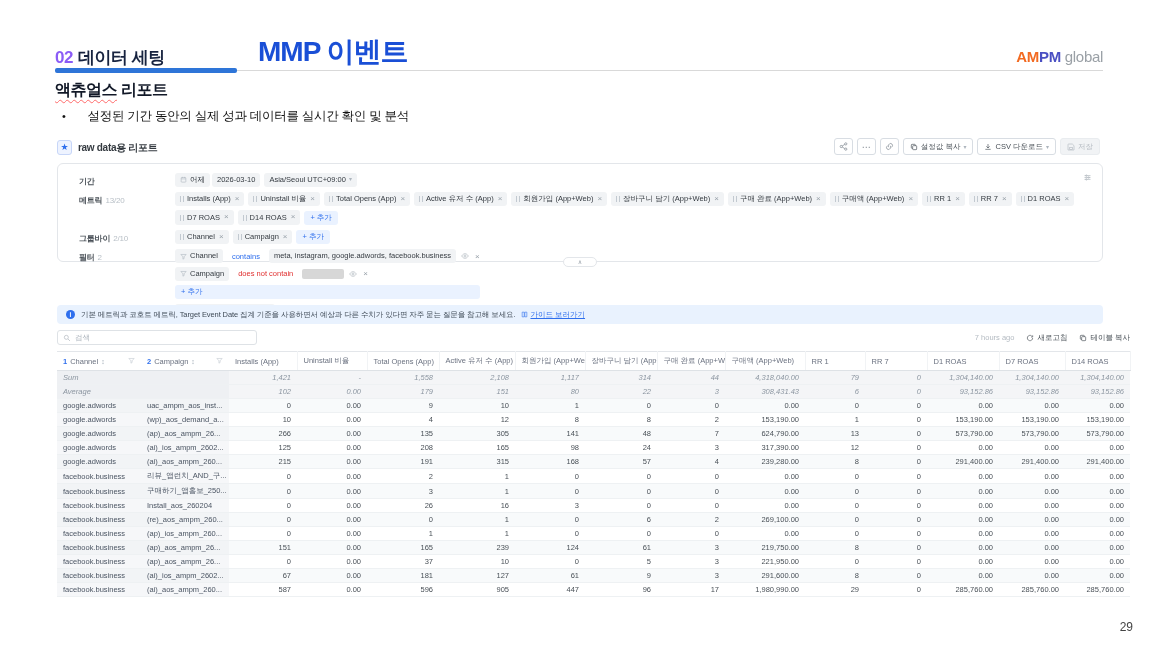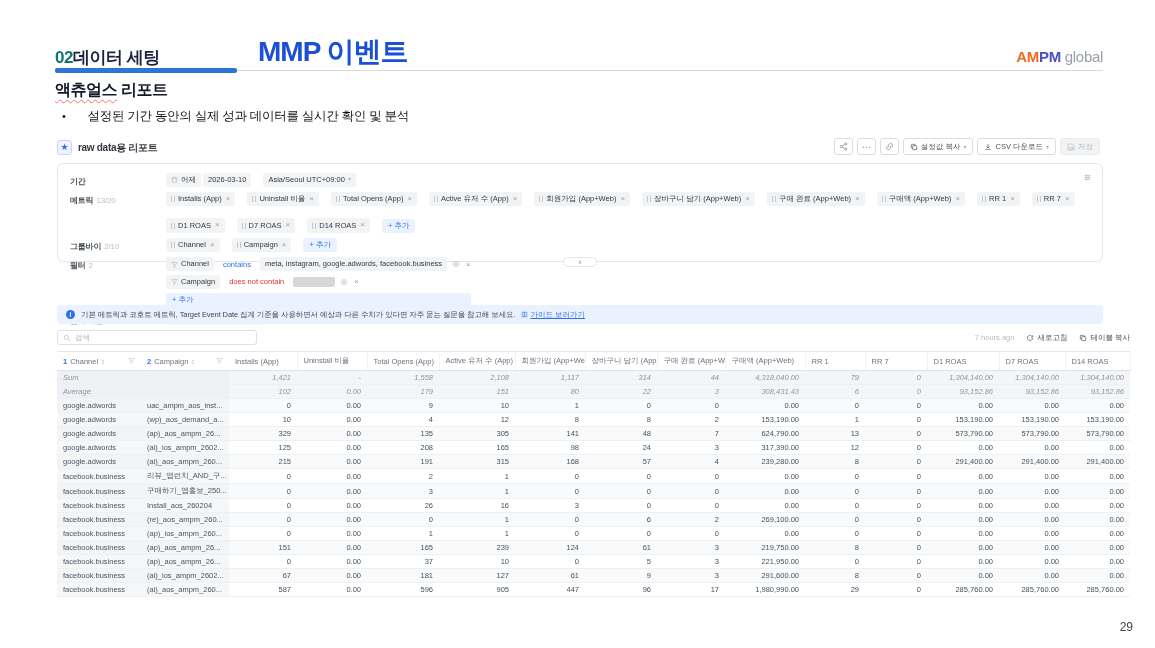--- a/index.html
+++ b/index.html
@@ -2,21 +2,21 @@
 <html><head>
 <meta charset="utf-8">
 <style>
   * { margin:0; padding:0; box-sizing:border-box; }
   html,body { background:#e9e9e9; }
   body { font-family:"Liberation Sans","DejaVu Sans",sans-serif; }
   .slide { position:relative; width:1155px; height:648px; background:#ffffff; overflow:hidden; }
 
   
   .sec-title { position:absolute; left:55px; top:46px; font-size:17px; font-weight:bold; color:#17233f; letter-spacing:-0.5px; }
-  .sec-title .num { color:#0f766e; }
+  .sec-title .num { color:#8b5cf6; margin-right:5px; }
   .rule-gray { position:absolute; left:55px; top:70px; width:1048px; height:1px; background:#d9d9d9; }
   .rule-blue { position:absolute; left:55px; top:68px; width:182px; height:5px; background:#2e75d8; border-radius:2px; }
   .main-title { position:absolute; left:258px; top:33px; font-size:28px; font-weight:bold; color:#1a4fd6; letter-spacing:-1px; }
   .logo { position:absolute; right:52px; top:48px; font-size:15px; font-weight:bold; letter-spacing:-0.3px; }
   .logo .am { color:#f26a21; } .logo .pm { color:#4a4fc3; } .logo .gl { color:#9aa0a6; font-weight:normal; }
   .heading { position:absolute; left:55px; top:80px; font-size:16px; font-weight:bold; color:#111827; letter-spacing:-0.5px; }
   .heading .squiggle { text-decoration-line:underline; text-decoration-style:wavy; text-decoration-color:#ff6b6b; text-decoration-thickness:1px; text-underline-offset:4px; }
   .bullet-line { position:absolute; left:62px; top:108px; font-size:12.5px; color:#111; letter-spacing:-0.3px; }
   .bullet-line::before { content:"•"; margin-right:22px; font-size:11px; }
   .page-num { position:absolute; right:22px; bottom:14px; font-size:12px; color:#444; }
@@ -27,25 +27,25 @@
   .rpt-title .t { font-size:10px; font-weight:bold; color:#343a40; letter-spacing:-0.3px; }
   .toolbar { position:absolute; right:55px; top:138px; display:flex; align-items:center; gap:4px; }
   .tb-icon-btn { height:17px; min-width:19px; padding:0 4px; border:1px solid #d8dde3; background:#fff; border-radius:3px; display:flex; align-items:center; justify-content:center; color:#868e96; font-size:9px; }
   .tb-btn { height:17px; padding:0 6px; border:1px solid #d8dde3; background:#fff; border-radius:3px; display:flex; align-items:center; gap:3px; font-size:7.5px; color:#495057; }
   .tb-btn .caret { color:#adb5bd; font-size:6px; }
   .tb-btn.disabled { background:#f1f3f5; border-color:#e9ecef; color:#b6bcc3; }
   .icon-svg { display:inline-flex; }
   .icon-svg svg { stroke:currentColor; fill:none; stroke-width:2; }
 
   
-  .filter-card { position:absolute; left:57px; top:163px; width:1046px; height:99px; border:1px solid #e3e6ea; border-radius:6px; background:#fff; padding:9px 12px; }
+  .filter-card { position:absolute; left:57px; top:163px; width:1046px; height:99px; border:1px solid #e3e6ea; border-radius:6px; background:#fff; padding:9px 21px; }
   .f-row { display:flex; align-items:flex-start; margin-bottom:5px; }
   .f-label { width:96px; flex:none; font-size:8px; color:#495057; font-weight:bold; padding-top:3px; letter-spacing:-0.2px; }
   .f-label .cnt { color:#b9c0c7; font-weight:normal; margin-left:3px; }
-  .f-body { display:flex; flex-wrap:wrap; gap:12px; align-items:center; flex:1; }
+  .f-body { display:flex; flex-wrap:wrap; gap:4px; align-items:center; flex:1; }
   .pill, .chip { display:inline-flex; align-items:center; gap:3px; background:#f1f3f5; border-radius:3px; padding:2px 5px; font-size:7.5px; color:#343a40; line-height:1.3; white-space:nowrap; }
   .chip-handle { width:4px; height:6px; border-left:1px solid #c2c9d0; border-right:1px solid #c2c9d0; display:inline-block; }
   .chip-close { color:#98a1a9; font-size:8px; cursor:default; margin-left:1px; }
   .add-btn { display:inline-flex; align-items:center; background:#eaf2ff; color:#2f6fed; border-radius:3px; padding:2px 6px; font-size:7.5px; white-space:nowrap; }
   .period-group { display:flex; gap:2px; }
   .op { font-size:7.5px; padding:2px 4px; border-radius:3px; white-space:nowrap; }
   .op.blue { color:#2f6fed; } .op.red { color:#e03131;text-align:right; }
   .redacted { width:42px; height:10px; background:#d7d7d7; border-radius:2px; filter:blur(0.5px); }
   .filter-rows { display:flex; flex-direction:column; gap:4px; }
   .filter-row { display:flex; align-items:center; gap:5px; }
@@ -520,21 +520,21 @@
             <td class="num">153,190.00</td>
             <td class="num">1</td>
             <td class="num">0</td>
             <td class="num">153,190.00</td>
             <td class="num">153,190.00</td>
             <td class="num">153,190.00</td>
           </tr>
           <tr class="data-row">
             <td class="dim">google.adwords</td>
             <td class="dim">(ap)_aos_ampm_26...</td>
-            <td class="num">329</td>
+            <td class="num">266</td>
             <td class="num">0.00</td>
             <td class="num">135</td>
             <td class="num">305</td>
             <td class="num">141</td>
             <td class="num">48</td>
             <td class="num">7</td>
             <td class="num">624,790.00</td>
             <td class="num">13</td>
             <td class="num">0</td>
             <td class="num">573,790.00</td>

